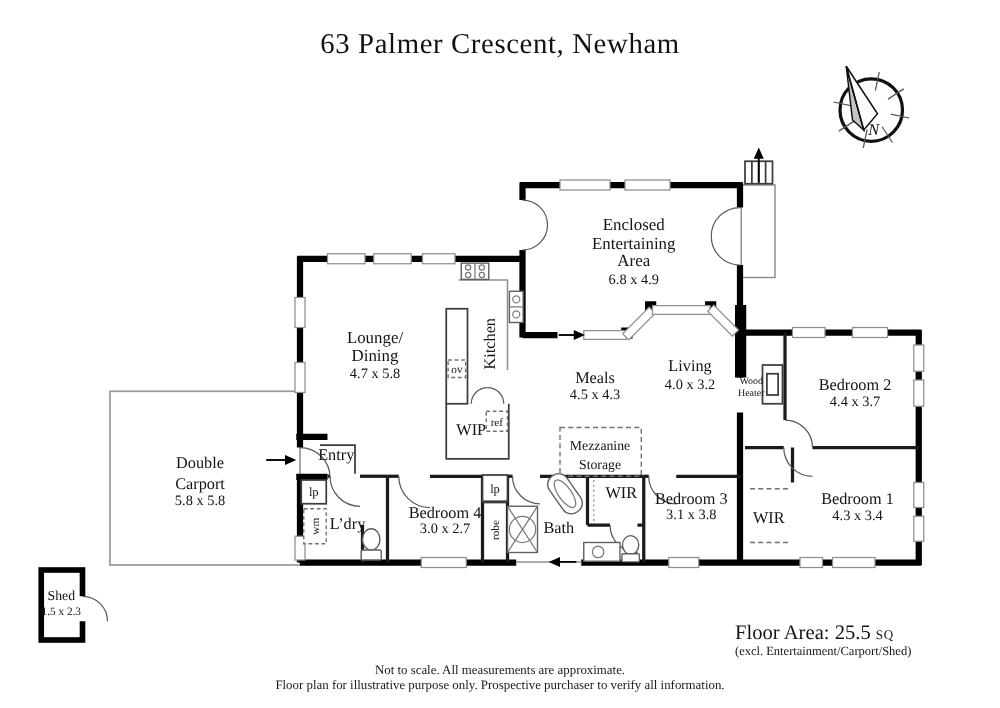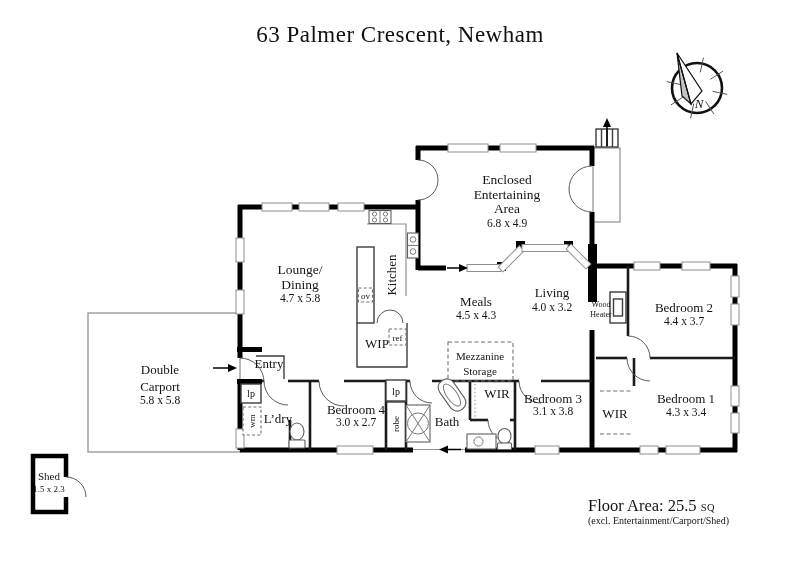--- a/index.html
+++ b/index.html
@@ -326,15 +326,17 @@
     </g>
   </svg>
 
   <div id="floor-area">
     <span class="fa-main">Floor Area: 25.5</span>
     <span class="fa-unit">SQ</span>
     <div class="fa-note">(excl. Entertainment/Carport/Shed)</div>
   </div>
 
   <div id="plan-footer">
+    <div>Not to scale. All measurements are approximate.</div>
+    <div>Floor plan for illustrative purpose only. Prospective purchaser to verify all information.</div>
   </div>
 
 </div>
 
 </body></html>

